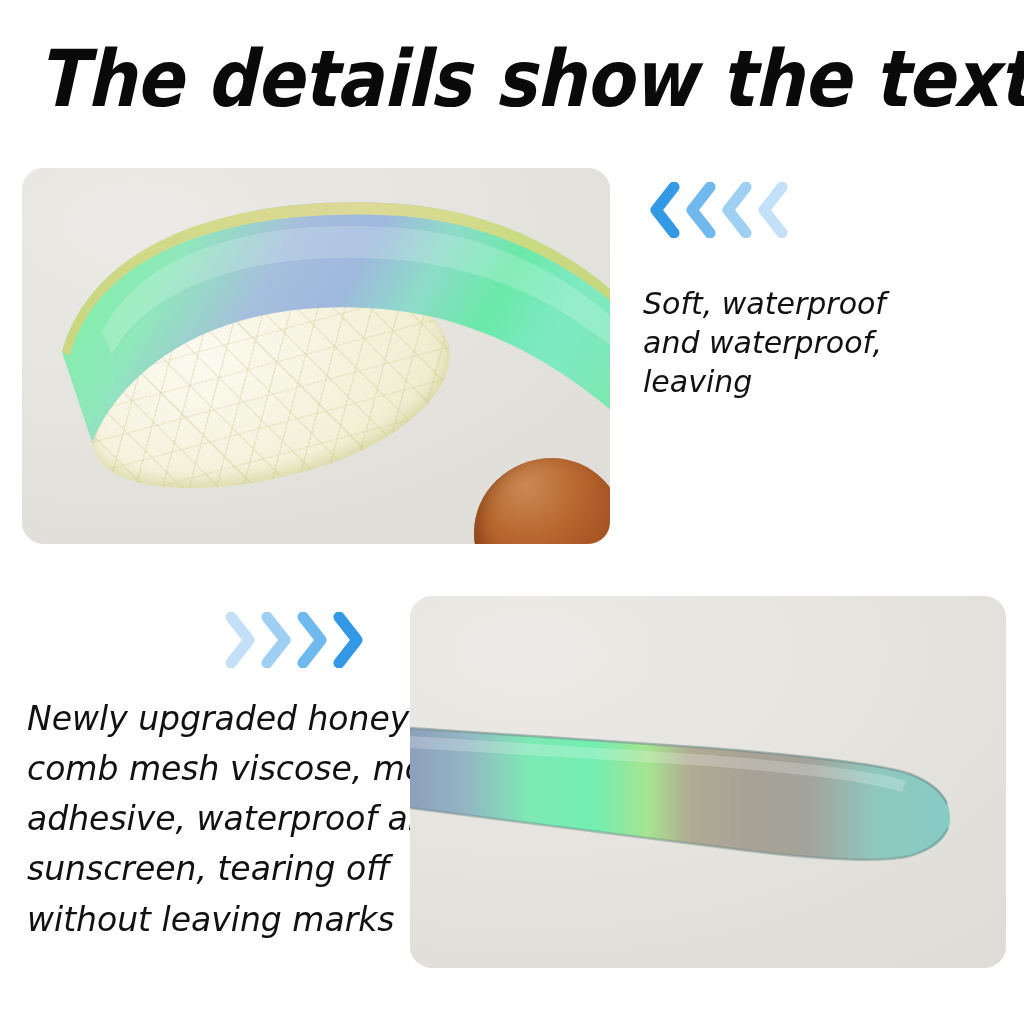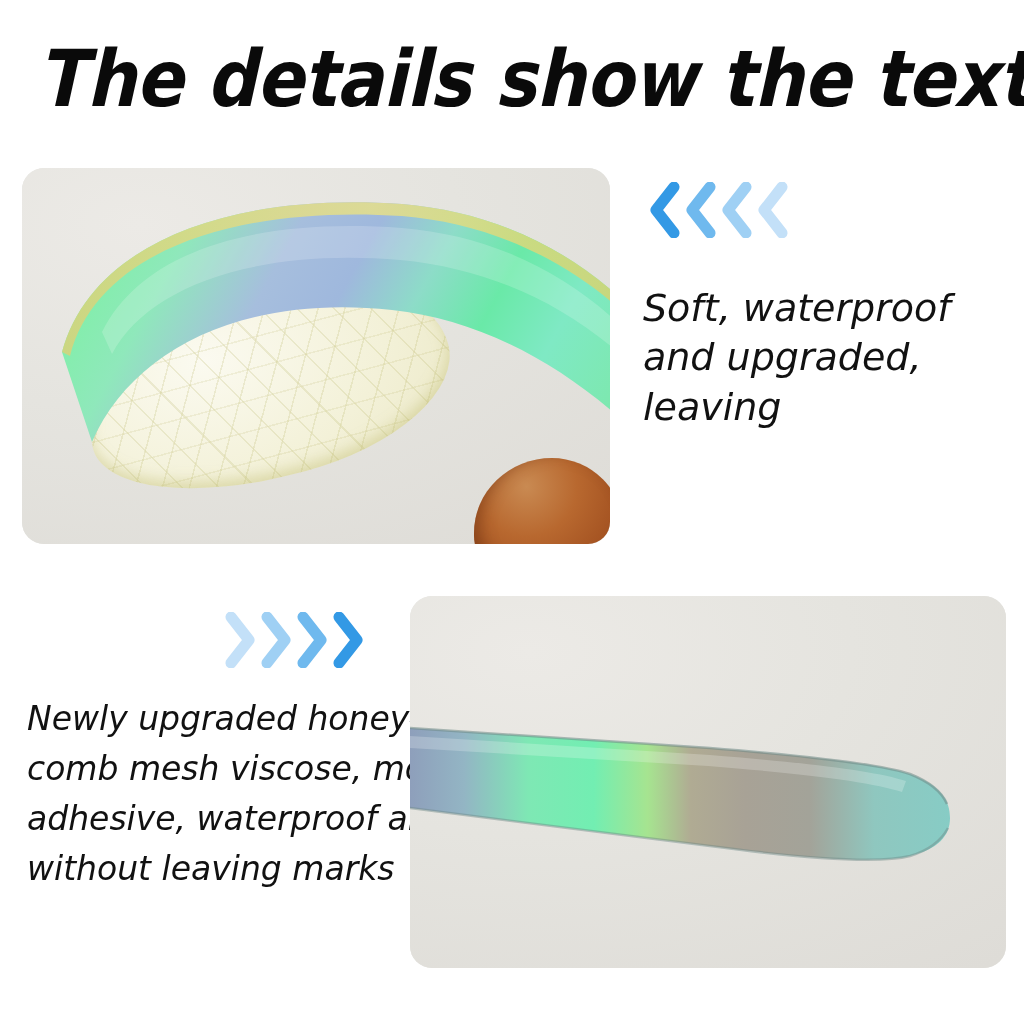--- a/index.html
+++ b/index.html
@@ -169,21 +169,21 @@
     font-family: "DejaVu Sans", sans-serif;
     font-style: italic;
     color: #111111;
     line-height: 1.30;
   }
 
   #caption-right {
     left: 643px;
     top: 284px;
     width: 372px;
-    font-size: 38px;
+    font-size: 30px;
   }
 
   #caption-left {
     left: 27px;
     top: 694px;
     width: 390px;
     font-size: 33px;
     line-height: 1.52;
   }
 
@@ -254,21 +254,21 @@
     <svg class="chev" viewBox="0 0 40 56">
       <path d="M28 5 L10 28 L28 51" fill="none" stroke="#9fd0f4" stroke-width="11" stroke-linecap="round" stroke-linejoin="round"></path>
     </svg>
     <svg class="chev" viewBox="0 0 40 56">
       <path d="M28 5 L10 28 L28 51" fill="none" stroke="#c3e0f8" stroke-width="11" stroke-linecap="round" stroke-linejoin="round"></path>
     </svg>
   </div>
 
   <div id="caption-right" class="caption">
     <span class="ln">Soft, waterproof</span>
-    <span class="ln">and upgraded,</span>
+    <span class="ln">and waterproof,</span>
     <span class="ln">leaving</span>
   </div>
 
   <div id="chevrons-bottom" class="chevron-row">
     <svg class="chev" viewBox="0 0 40 56">
       <path d="M12 5 L30 28 L12 51" fill="none" stroke="#c3e0f8" stroke-width="11" stroke-linecap="round" stroke-linejoin="round"></path>
     </svg>
     <svg class="chev" viewBox="0 0 40 56">
       <path d="M12 5 L30 28 L12 51" fill="none" stroke="#9fd0f4" stroke-width="11" stroke-linecap="round" stroke-linejoin="round"></path>
     </svg>
@@ -277,20 +277,21 @@
     </svg>
     <svg class="chev" viewBox="0 0 40 56">
       <path d="M12 5 L30 28 L12 51" fill="none" stroke="#3399e5" stroke-width="11" stroke-linecap="round" stroke-linejoin="round"></path>
     </svg>
   </div>
 
   <div id="caption-left" class="caption">
     <span class="ln">Newly upgraded honey-</span>
     <span class="ln">comb mesh viscose, more</span>
     <span class="ln">adhesive, waterproof and</span>
+    <span class="ln">sunscreen, tearing off</span>
     <span class="ln">without leaving marks</span>
   </div>
 
   <div id="photo-bottom" class="photo-panel">
     <div class="panel-bg"></div>
 
     <div class="strip-wrap">
       <svg width="596" height="372" viewBox="0 0 596 372" preserveAspectRatio="none">
         <defs>
           <linearGradient id="stripGrad" x1="0" y1="0" x2="1" y2="0">

